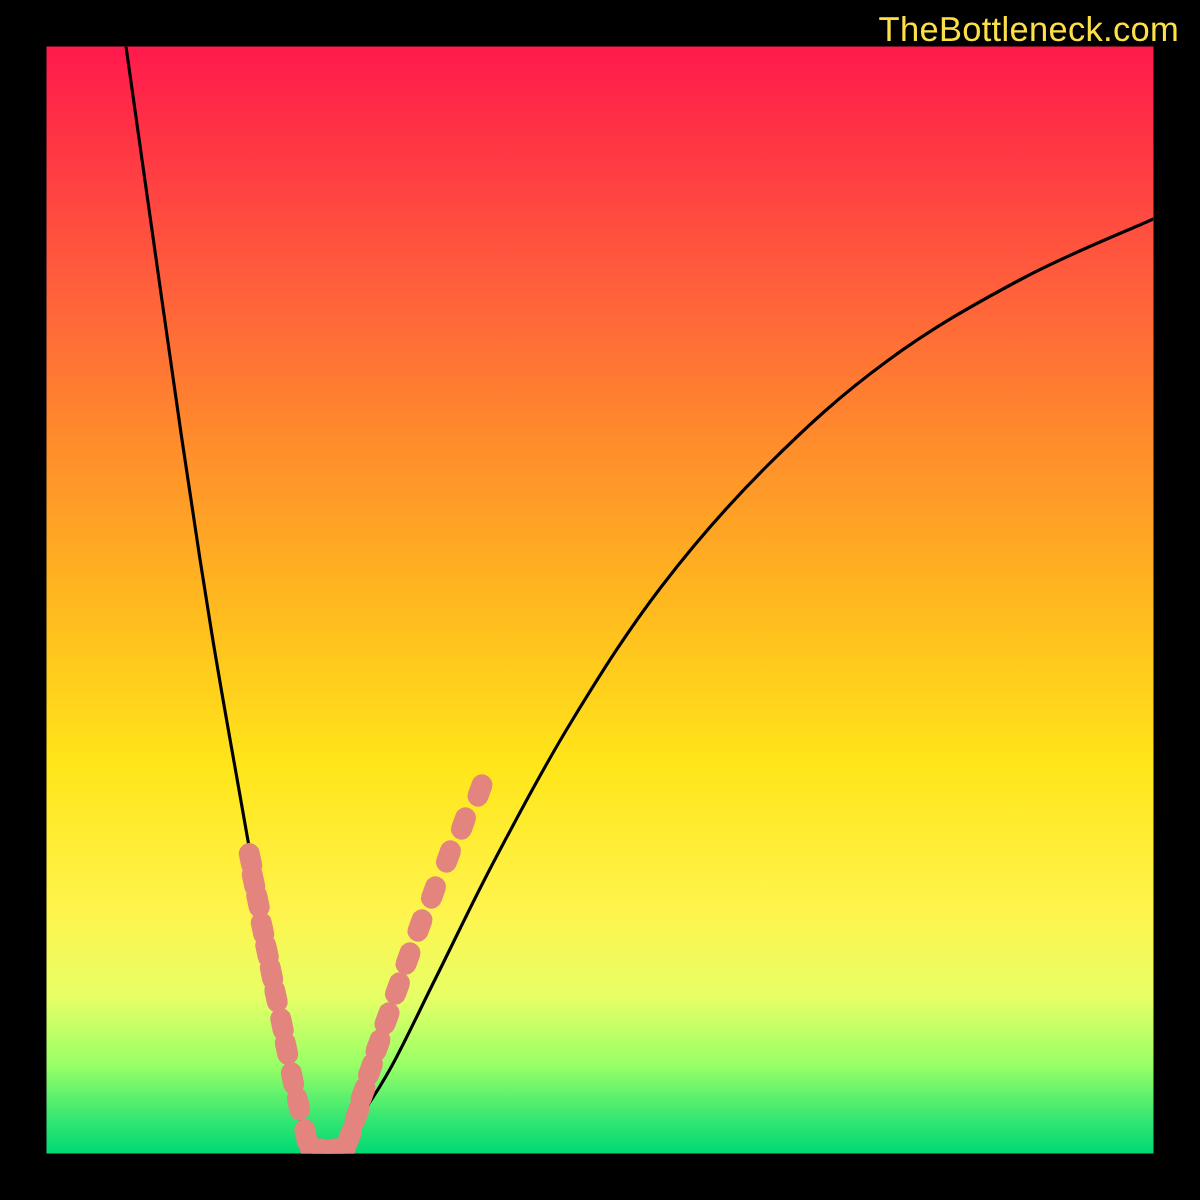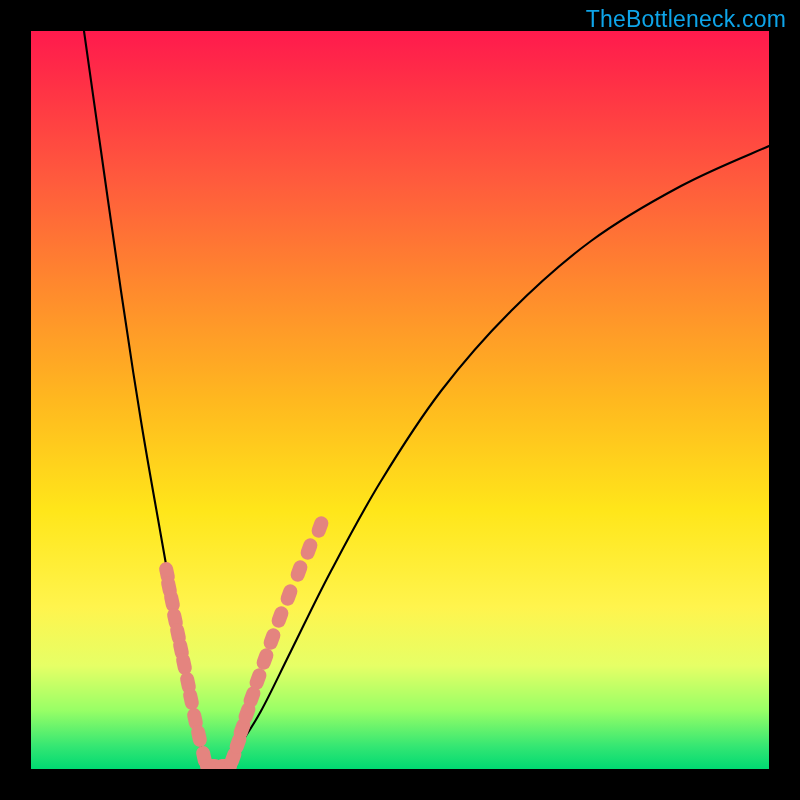--- a/index.html
+++ b/index.html
@@ -38,21 +38,21 @@
       #33e673 97%,
       #00d972 100%
     );
   }
   .watermark {
     position: absolute;
     top: 6px;
     right: 14px;
     font-size: 23px;
     font-weight: 500;
-    color: #0ea5e9;
+    color: #fde047;
     letter-spacing: 0.2px;
     user-select: none;
   }
   svg.curves {
     position: absolute;
     left: 0;
     top: 0;
     width: 738px;
     height: 738px;
   }

